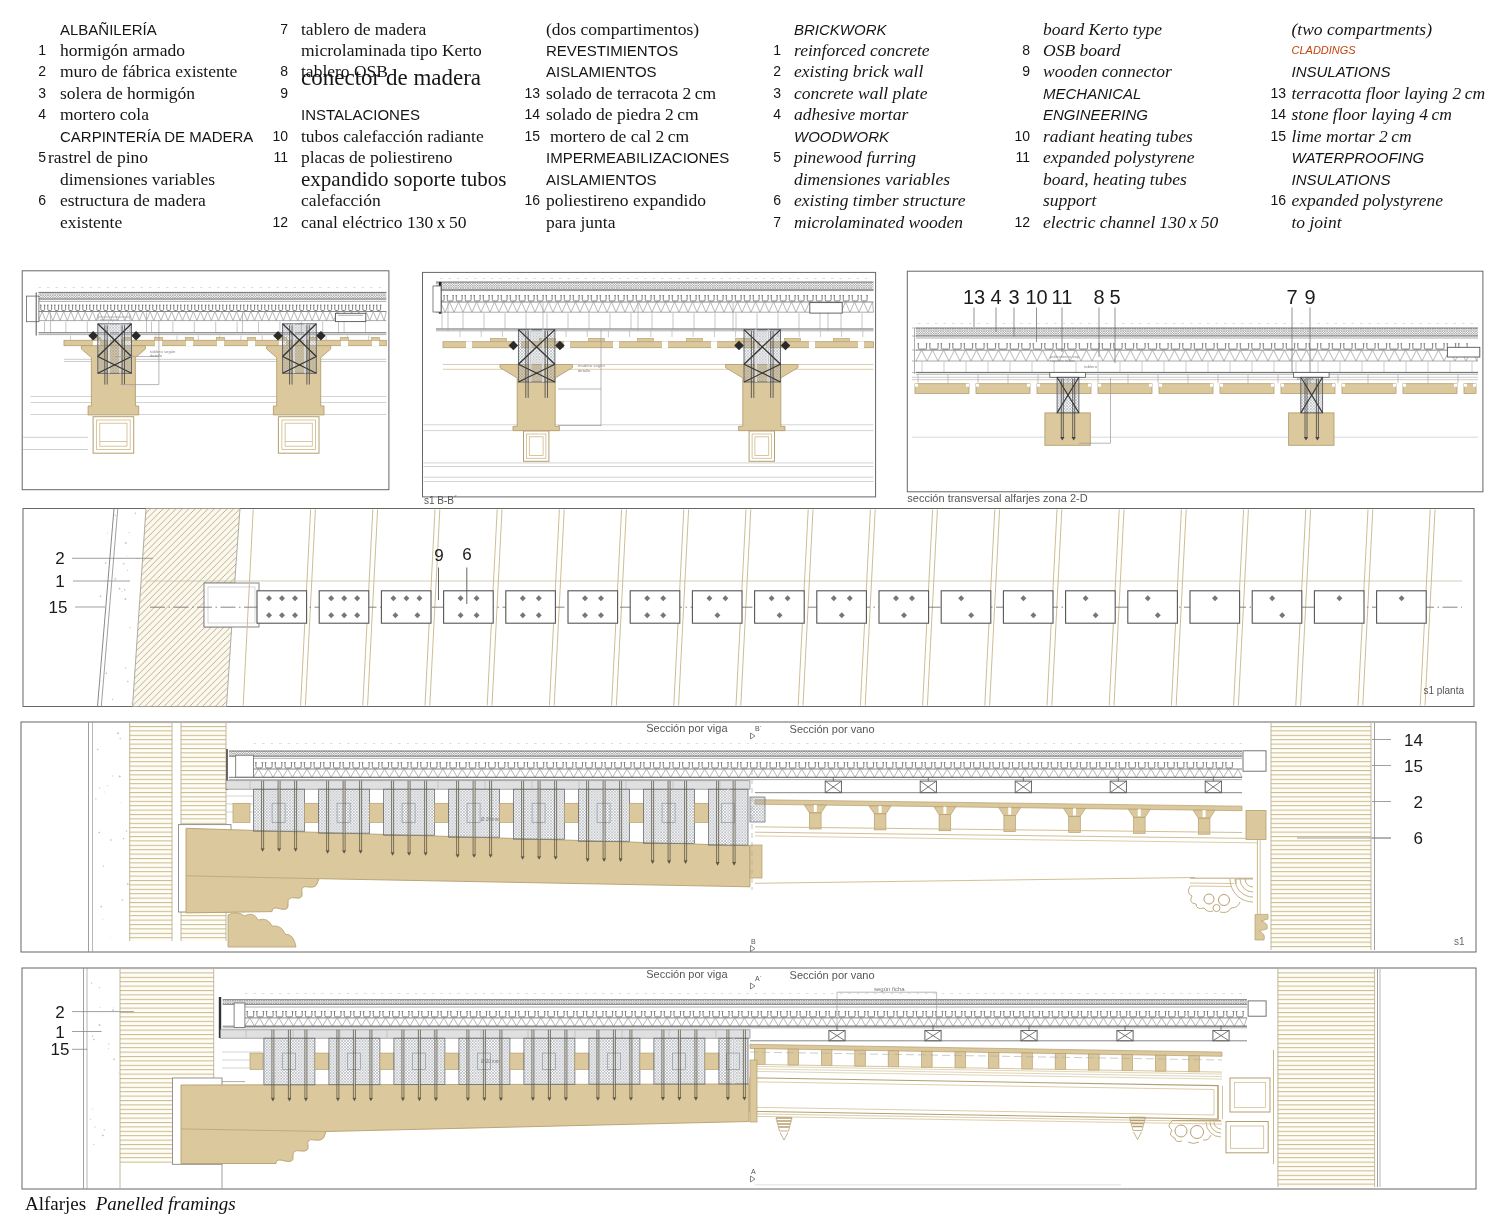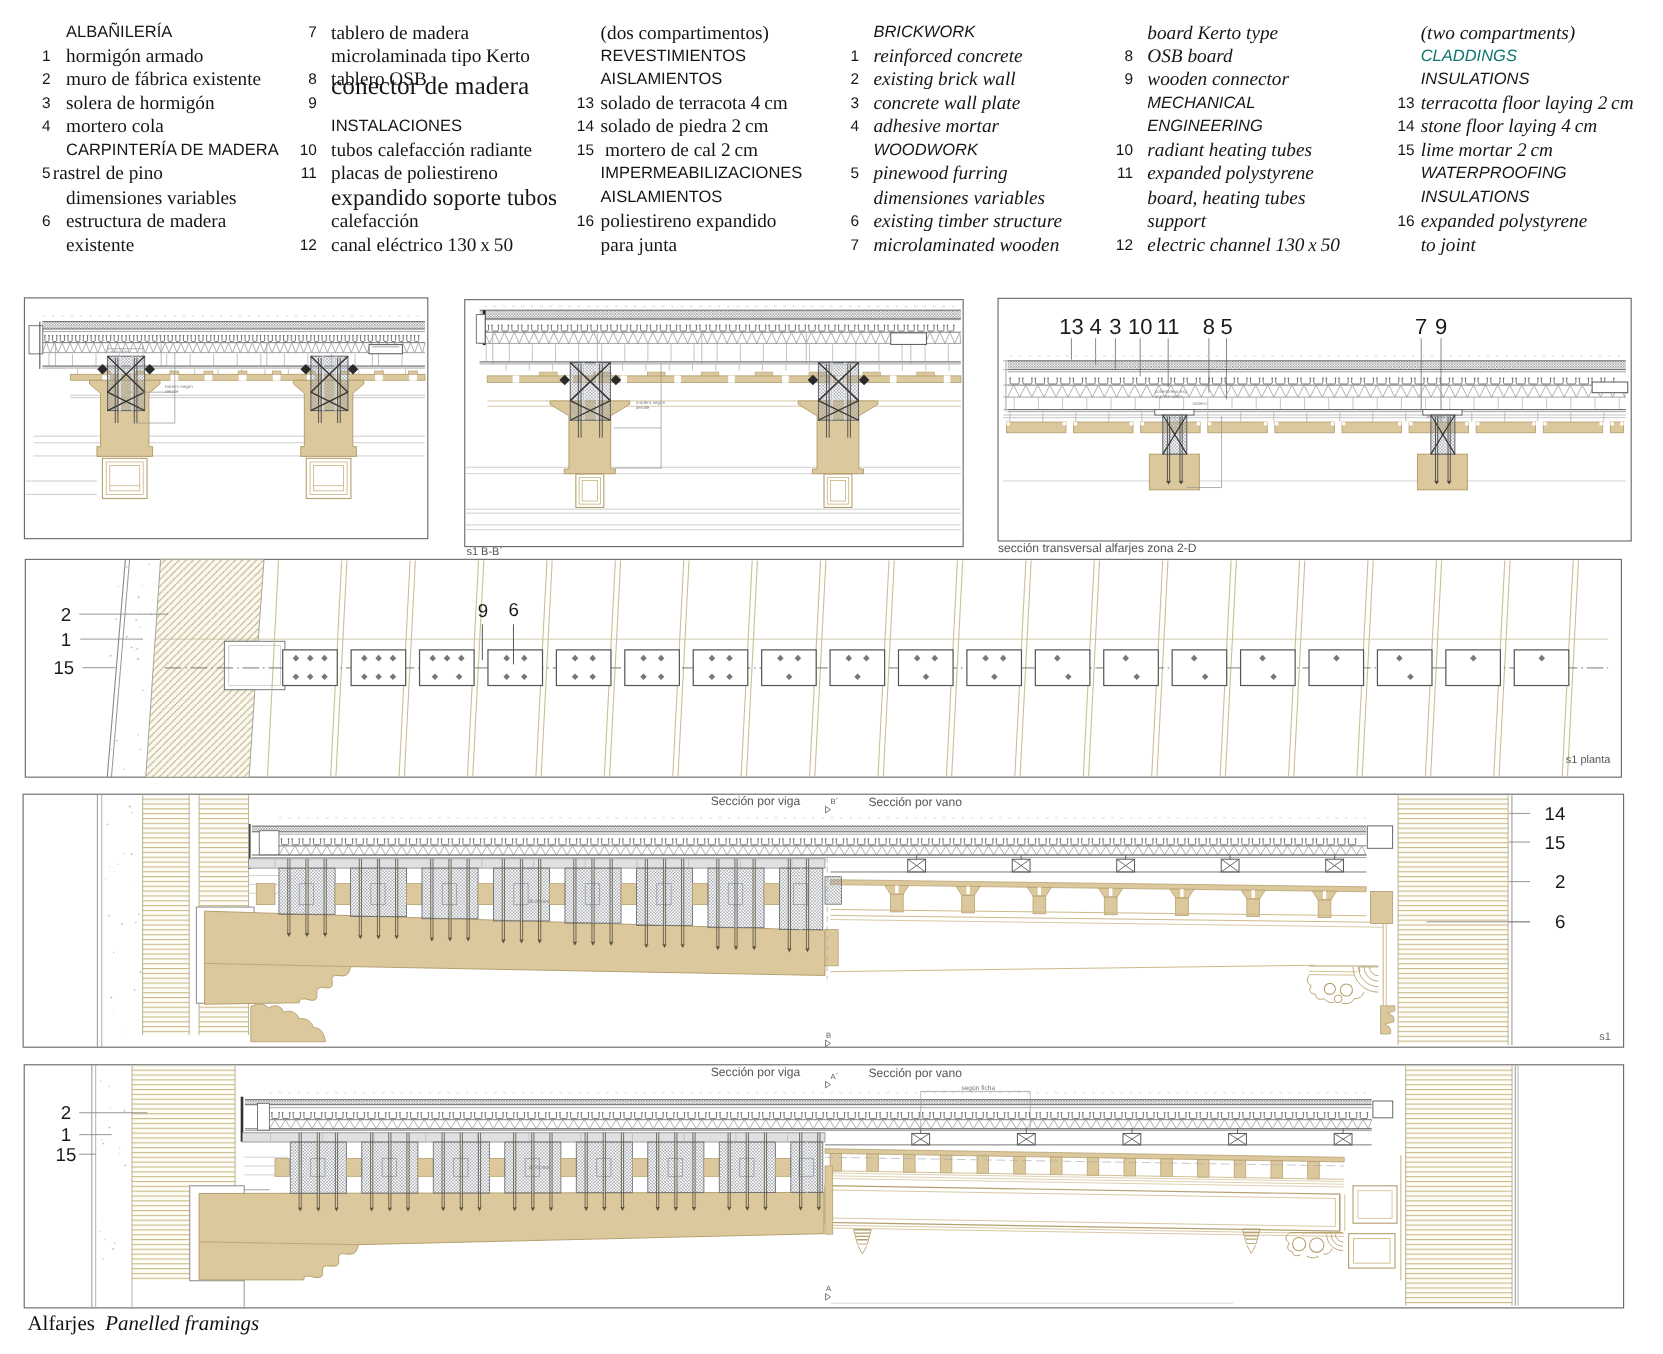--- a/index.html
+++ b/index.html
@@ -1128,21 +1128,21 @@
     <div style="position:absolute;left:254px;top:147.20px;width:34px;height:21.45px;line-height:21.45px;font-family:'Liberation Sans',sans-serif;font-size:14px;text-align:right;color:#151515">11</div>
     <div style="position:absolute;left:301px;top:147.20px;height:21.45px;line-height:21.45px;font-family:'Liberation Serif',serif;font-size:17.5px;color:#151515;white-space:nowrap">placas de poliestireno</div>
     <div style="position:absolute;left:301px;top:168.65px;height:21.45px;line-height:21.45px;font-family:'Liberation Serif',serif;font-size:21px;color:#151515;white-space:nowrap">expandido soporte tubos</div>
     <div style="position:absolute;left:301px;top:190.10px;height:21.45px;line-height:21.45px;font-family:'Liberation Serif',serif;font-size:17.5px;color:#151515;white-space:nowrap">calefacción</div>
     <div style="position:absolute;left:254px;top:211.55px;width:34px;height:21.45px;line-height:21.45px;font-family:'Liberation Sans',sans-serif;font-size:14px;text-align:right;color:#151515">12</div>
     <div style="position:absolute;left:301px;top:211.55px;height:21.45px;line-height:21.45px;font-family:'Liberation Serif',serif;font-size:17.5px;color:#151515;white-space:nowrap">canal eléctrico 130 x 50</div>
     <div style="position:absolute;left:546px;top:18.50px;height:21.45px;line-height:21.45px;font-family:'Liberation Serif',serif;font-size:17.5px;color:#151515;white-space:nowrap">(dos compartimentos)</div>
     <div style="position:absolute;left:546px;top:39.95px;height:21.45px;line-height:21.45px;font-family:'Liberation Sans',serif;font-size:15px;color:#151515;white-space:nowrap">REVESTIMIENTOS</div>
     <div style="position:absolute;left:546px;top:61.40px;height:21.45px;line-height:21.45px;font-family:'Liberation Sans',serif;font-size:15px;color:#151515;white-space:nowrap">AISLAMIENTOS</div>
     <div style="position:absolute;left:506px;top:82.85px;width:34px;height:21.45px;line-height:21.45px;font-family:'Liberation Sans',sans-serif;font-size:14px;text-align:right;color:#151515">13</div>
-    <div style="position:absolute;left:546px;top:82.85px;height:21.45px;line-height:21.45px;font-family:'Liberation Serif',serif;font-size:17.5px;color:#151515;white-space:nowrap">solado de terracota 4 cm</div>
+    <div style="position:absolute;left:546px;top:82.85px;height:21.45px;line-height:21.45px;font-family:'Liberation Serif',serif;font-size:17.5px;color:#151515;white-space:nowrap">solado de terracota 2 cm</div>
     <div style="position:absolute;left:506px;top:104.30px;width:34px;height:21.45px;line-height:21.45px;font-family:'Liberation Sans',sans-serif;font-size:14px;text-align:right;color:#151515">14</div>
     <div style="position:absolute;left:546px;top:104.30px;height:21.45px;line-height:21.45px;font-family:'Liberation Serif',serif;font-size:17.5px;color:#151515;white-space:nowrap">solado de piedra 2 cm</div>
     <div style="position:absolute;left:506px;top:125.75px;width:34px;height:21.45px;line-height:21.45px;font-family:'Liberation Sans',sans-serif;font-size:14px;text-align:right;color:#151515">15</div>
     <div style="position:absolute;left:550px;top:125.75px;height:21.45px;line-height:21.45px;font-family:'Liberation Serif',serif;font-size:17.5px;color:#151515;white-space:nowrap">mortero de cal 2 cm</div>
     <div style="position:absolute;left:546px;top:147.20px;height:21.45px;line-height:21.45px;font-family:'Liberation Sans',serif;font-size:15px;color:#151515;white-space:nowrap">IMPERMEABILIZACIONES</div>
     <div style="position:absolute;left:546px;top:168.65px;height:21.45px;line-height:21.45px;font-family:'Liberation Sans',serif;font-size:15px;color:#151515;white-space:nowrap">AISLAMIENTOS</div>
     <div style="position:absolute;left:506px;top:190.10px;width:34px;height:21.45px;line-height:21.45px;font-family:'Liberation Sans',sans-serif;font-size:14px;text-align:right;color:#151515">16</div>
     <div style="position:absolute;left:546px;top:190.10px;height:21.45px;line-height:21.45px;font-family:'Liberation Serif',serif;font-size:17.5px;color:#151515;white-space:nowrap">poliestireno expandido</div>
     <div style="position:absolute;left:546px;top:211.55px;height:21.45px;line-height:21.45px;font-family:'Liberation Serif',serif;font-size:17.5px;color:#151515;white-space:nowrap">para junta</div>
     <div style="position:absolute;left:794px;top:18.50px;height:21.45px;line-height:21.45px;font-family:'Liberation Sans',serif;font-size:15px;font-style:italic;color:#151515;white-space:nowrap">BRICKWORK</div>
@@ -1171,21 +1171,21 @@
     <div style="position:absolute;left:1043px;top:104.30px;height:21.45px;line-height:21.45px;font-family:'Liberation Sans',serif;font-size:15px;font-style:italic;color:#151515;white-space:nowrap">ENGINEERING</div>
     <div style="position:absolute;left:996px;top:125.75px;width:34px;height:21.45px;line-height:21.45px;font-family:'Liberation Sans',sans-serif;font-size:14px;text-align:right;color:#151515">10</div>
     <div style="position:absolute;left:1043px;top:125.75px;height:21.45px;line-height:21.45px;font-family:'Liberation Serif',serif;font-size:17.5px;font-style:italic;color:#151515;white-space:nowrap">radiant heating tubes</div>
     <div style="position:absolute;left:996px;top:147.20px;width:34px;height:21.45px;line-height:21.45px;font-family:'Liberation Sans',sans-serif;font-size:14px;text-align:right;color:#151515">11</div>
     <div style="position:absolute;left:1043px;top:147.20px;height:21.45px;line-height:21.45px;font-family:'Liberation Serif',serif;font-size:17.5px;font-style:italic;color:#151515;white-space:nowrap">expanded polystyrene</div>
     <div style="position:absolute;left:1043px;top:168.65px;height:21.45px;line-height:21.45px;font-family:'Liberation Serif',serif;font-size:17.5px;font-style:italic;color:#151515;white-space:nowrap">board, heating tubes</div>
     <div style="position:absolute;left:1043px;top:190.10px;height:21.45px;line-height:21.45px;font-family:'Liberation Serif',serif;font-size:17.5px;font-style:italic;color:#151515;white-space:nowrap">support</div>
     <div style="position:absolute;left:996px;top:211.55px;width:34px;height:21.45px;line-height:21.45px;font-family:'Liberation Sans',sans-serif;font-size:14px;text-align:right;color:#151515">12</div>
     <div style="position:absolute;left:1043px;top:211.55px;height:21.45px;line-height:21.45px;font-family:'Liberation Serif',serif;font-size:17.5px;font-style:italic;color:#151515;white-space:nowrap">electric channel 130 x 50</div>
     <div style="position:absolute;left:1291.5px;top:18.50px;height:21.45px;line-height:21.45px;font-family:'Liberation Serif',serif;font-size:17.5px;font-style:italic;color:#151515;white-space:nowrap">(two compartments)</div>
-    <div style="position:absolute;left:1291.5px;top:39.95px;height:21.45px;line-height:21.45px;font-family:'Liberation Sans',serif;font-size:15px;font-style:italic;color:#0f766e;white-space:nowrap">CLADDINGS</div>
+    <div style="position:absolute;left:1291.5px;top:39.95px;height:21.45px;line-height:21.45px;font-family:'Liberation Sans',serif;font-size:11px;font-style:italic;color:#c2410c;white-space:nowrap">CLADDINGS</div>
     <div style="position:absolute;left:1291.5px;top:61.40px;height:21.45px;line-height:21.45px;font-family:'Liberation Sans',serif;font-size:15px;font-style:italic;color:#151515;white-space:nowrap">INSULATIONS</div>
     <div style="position:absolute;left:1252px;top:82.85px;width:34px;height:21.45px;line-height:21.45px;font-family:'Liberation Sans',sans-serif;font-size:14px;text-align:right;color:#151515">13</div>
     <div style="position:absolute;left:1291.5px;top:82.85px;height:21.45px;line-height:21.45px;font-family:'Liberation Serif',serif;font-size:17.5px;font-style:italic;color:#151515;white-space:nowrap">terracotta floor laying 2 cm</div>
     <div style="position:absolute;left:1252px;top:104.30px;width:34px;height:21.45px;line-height:21.45px;font-family:'Liberation Sans',sans-serif;font-size:14px;text-align:right;color:#151515">14</div>
     <div style="position:absolute;left:1291.5px;top:104.30px;height:21.45px;line-height:21.45px;font-family:'Liberation Serif',serif;font-size:17.5px;font-style:italic;color:#151515;white-space:nowrap">stone floor laying 4 cm</div>
     <div style="position:absolute;left:1252px;top:125.75px;width:34px;height:21.45px;line-height:21.45px;font-family:'Liberation Sans',sans-serif;font-size:14px;text-align:right;color:#151515">15</div>
     <div style="position:absolute;left:1291.5px;top:125.75px;height:21.45px;line-height:21.45px;font-family:'Liberation Serif',serif;font-size:17.5px;font-style:italic;color:#151515;white-space:nowrap">lime mortar 2 cm</div>
     <div style="position:absolute;left:1291.5px;top:147.20px;height:21.45px;line-height:21.45px;font-family:'Liberation Sans',serif;font-size:15px;font-style:italic;color:#151515;white-space:nowrap">WATERPROOFING</div>
     <div style="position:absolute;left:1291.5px;top:168.65px;height:21.45px;line-height:21.45px;font-family:'Liberation Sans',serif;font-size:15px;font-style:italic;color:#151515;white-space:nowrap">INSULATIONS</div>
     <div style="position:absolute;left:1252px;top:190.10px;width:34px;height:21.45px;line-height:21.45px;font-family:'Liberation Sans',sans-serif;font-size:14px;text-align:right;color:#151515">16</div>

